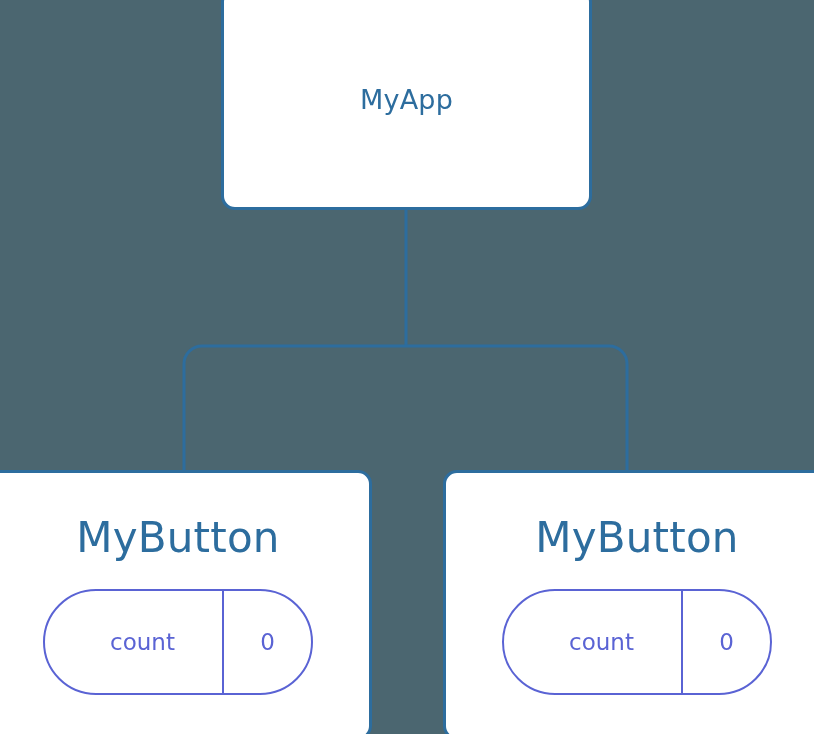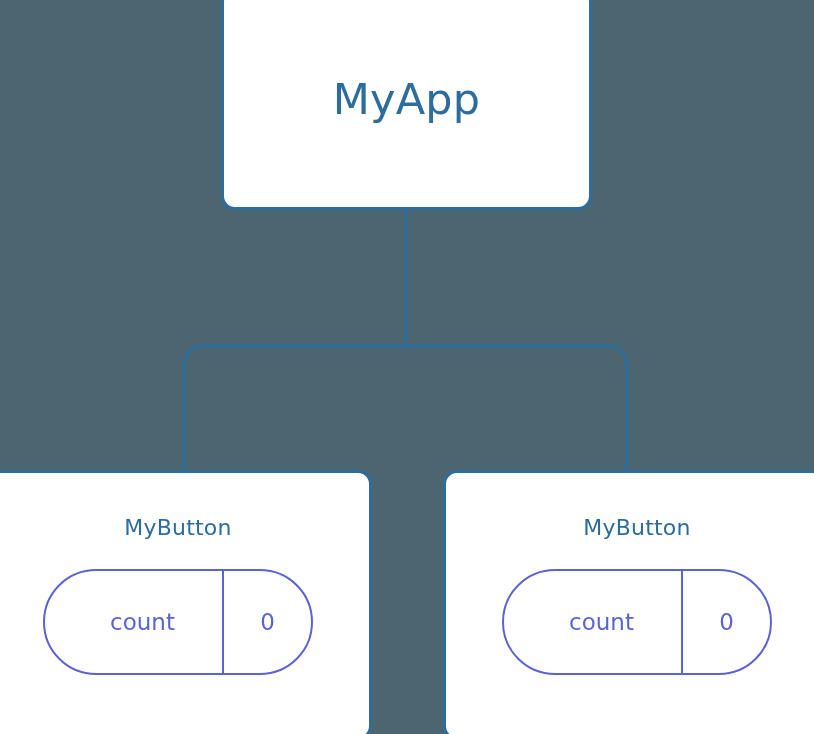--- a/index.html
+++ b/index.html
@@ -63,29 +63,29 @@
   .node-child-right {
     left: 443px;
     top: 470px;
     width: 388px;
     height: 270px;
     padding-top: 44px;
   }
 
   .node-label {
     color: #2d6d9e;
-    font-size: 22px;
+    font-size: 42px;
     font-weight: 400;
     letter-spacing: 0.2px;
     line-height: 1;
     white-space: nowrap;
   }
 
   .node-root .node-label {
-    font-size: 43px;
+    font-size: 27px;
   }
 
   
   .state-pill {
     margin-top: 30px;
     display: flex;
     align-items: stretch;
     height: 106px;
     border: 2px solid #5a63d4;
     border-radius: 53px;

